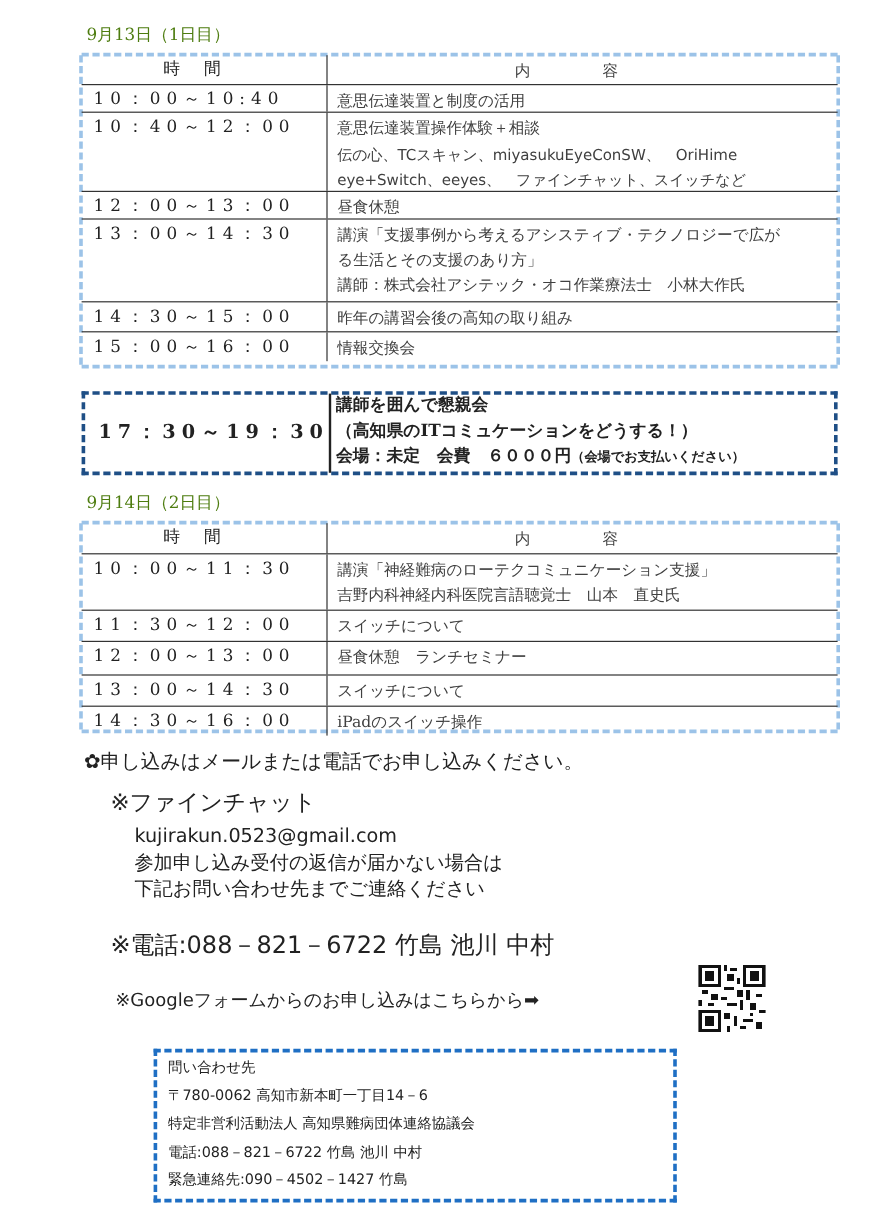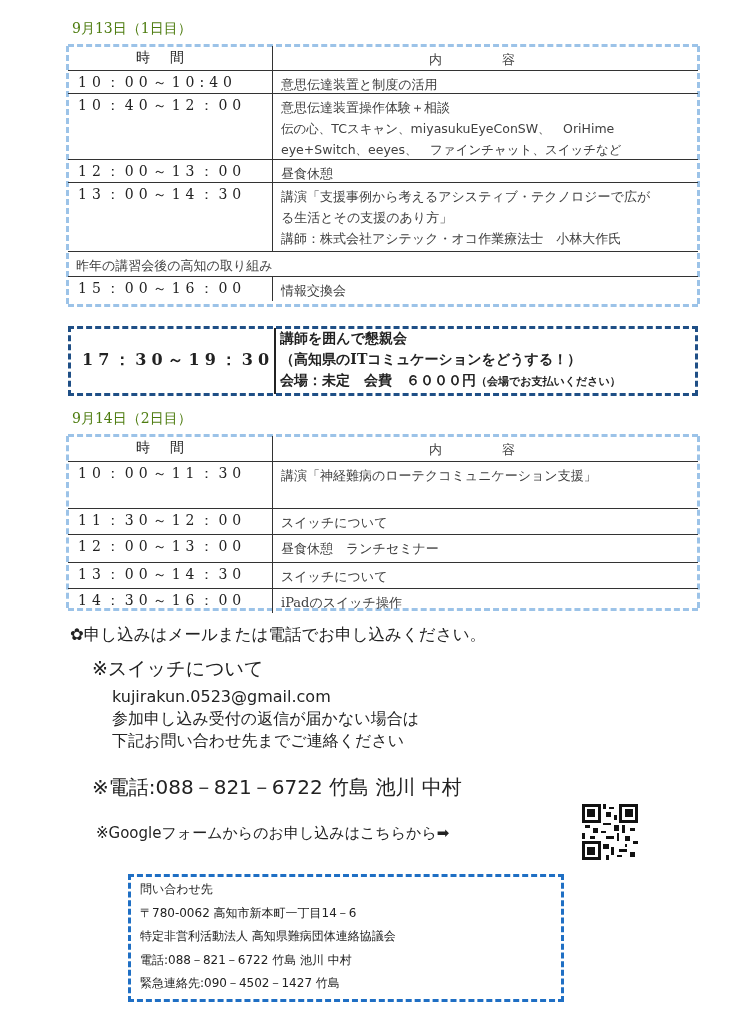--- a/index.html
+++ b/index.html
@@ -75,20 +75,21 @@
   </div>
   <div class="row" style="height:68px;">
     <div class="cell-time">13：00～14：30</div>
     <div class="cell-content">
       <div>講演「支援事例から考えるアシスティブ・テクノロジーで広が</div>
       <div>る生活とその支援のあり方」</div>
       <div>講師：株式会社アシテック・オコ作業療法士　小林大作氏</div>
     </div>
   </div>
   <div class="row" style="height:24px;">
+    <div class="cell-time">14：30～15：00</div>
     <div class="cell-content">
         <div>昨年の講習会後の高知の取り組み</div>
       </div>
   </div>
   <div class="row" style="height:24px;">
     <div class="cell-time">15：00～16：00</div>
     <div class="cell-content">
         <div>情報交換会</div>
       </div>
   </div>
@@ -115,20 +116,21 @@
   <div class="dash-left" style="left:-2px;"></div>
     <div class="dash-right" style="right:-2px;"></div>
   <div class="row head" style="height:25px;">
     <div class="cell-time">時間</div>
     <div class="cell-content">内容</div>
   </div>
   <div class="row" style="height:46px;">
     <div class="cell-time">10：00～11：30</div>
     <div class="cell-content">
       <div>講演「神経難病のローテクコミュニケーション支援」</div>
+      <div>吉野内科神経内科医院言語聴覚士　山本　直史氏</div>
     </div>
   </div>
   <div class="row" style="height:25px;">
     <div class="cell-time">11：30～12：00</div>
     <div class="cell-content">
         <div>スイッチについて</div>
       </div>
   </div>
   <div class="row" style="height:27px;">
     <div class="cell-time">12：00～13：00</div>
@@ -146,21 +148,21 @@
     <div class="cell-time">14：30～16：00</div>
     <div class="cell-content">
         <div>iPadのスイッチ操作</div>
       </div>
   </div>
 </div>
 
 <div class="abs sans apply-head">
   <span>✿</span><span>申し込みはメールまたは電話でお申し込みください。</span>
 </div>
-<div class="abs sans mail-head">※スイッチについて</div>
+<div class="abs sans mail-head">※ファインチャット</div>
 <div class="abs sans mail-lines">
   <div>kujirakun.0523@gmail.com</div>
   <div>参加申し込み受付の返信が届かない場合は</div>
   <div>下記お問い合わせ先までご連絡ください</div>
 </div>
 <div class="abs sans tel">※電話:088－821－6722  竹島  池川  中村</div>
 <div class="abs sans gform">
   <span>※Googleフォームからのお申し込みはこちらから</span><span>➡</span>
 </div>
 <svg class="abs qr" viewBox="0 0 21 21" shape-rendering="crispEdges">

